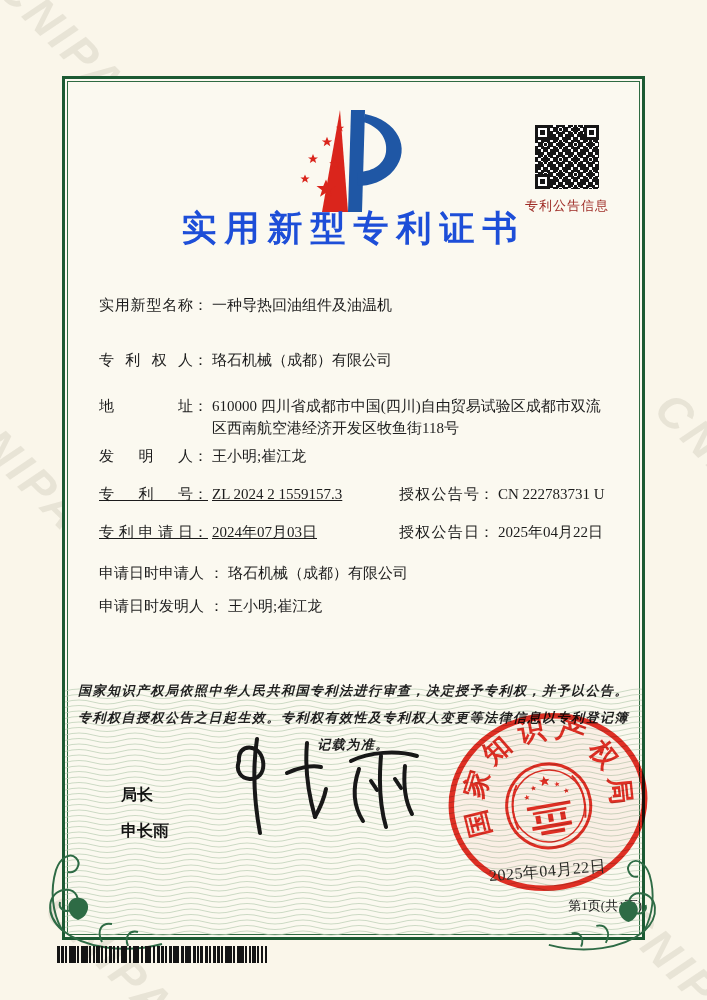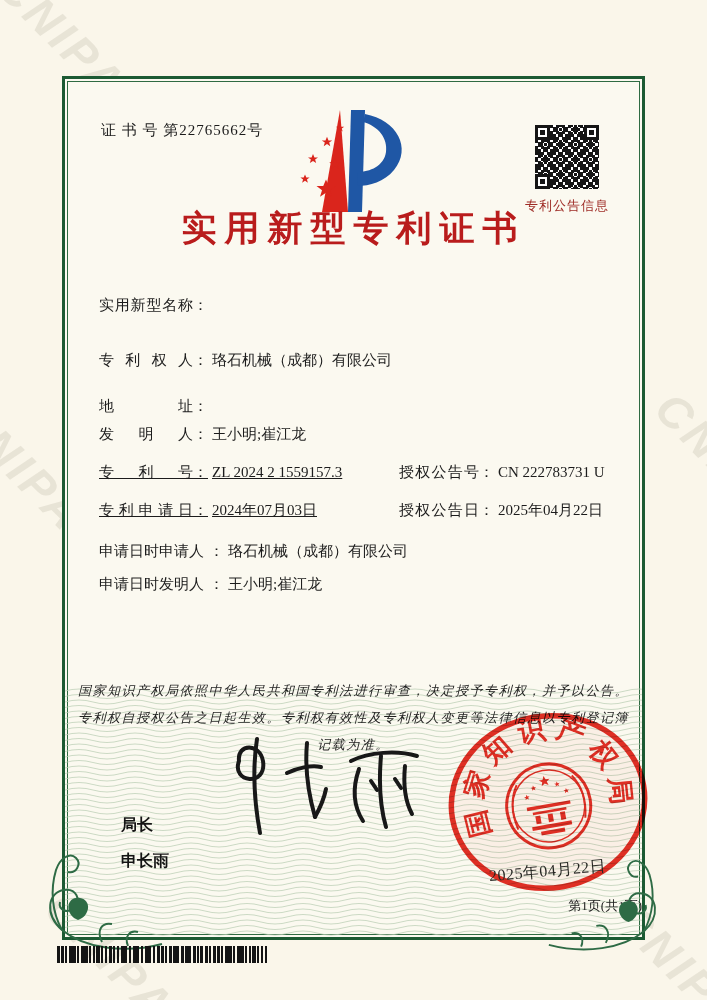--- a/index.html
+++ b/index.html
@@ -23,42 +23,42 @@
       background-image:
         repeating-conic-gradient(#151515 0% 25%, rgba(0,0,0,0) 0% 50%),
         repeating-conic-gradient(#151515 0% 25%, rgba(0,0,0,0) 0% 50%);
       background-size:6px 6px,10px 10px;background-position:0 0,3px 2px;}
   .qr .f{position:absolute;width:15px;height:15px;border:3px solid #151515;background:#fff;box-sizing:border-box;}
   .qr .f::after{content:"";position:absolute;inset:2px;background:#151515;}
   .f.tl{left:0;top:0}.f.tr{right:0;top:0}.f.bl{left:0;bottom:0}
   .qr-caption{position:absolute;left:448px;top:118px;width:108px;text-align:center;font-size:13px;
       color:#9e2b25;font-weight:400;letter-spacing:1px;}
   .title{position:absolute;left:0;top:126px;width:100%;text-align:center;font-size:35px;font-weight:900;
-      color:#b91c1c;letter-spacing:8px;}
+      color:#1d4ed8;letter-spacing:8px;}
 
   
   .fields{position:absolute;left:34px;top:215px;width:516px;font-size:15px;color:#1c1c1c;}
   .frow{display:flex;align-items:flex-start;line-height:22px;}
   .flabel{display:inline-block;width:94px;text-align:justify;text-align-last:justify;flex:none;}
   .flabel.wide{width:110px;text-align-last:auto;}
   .colon{flex:none;}
   .fvalue{flex:1;padding-left:4px;}
   .two-col{display:flex;}
   .col-l{width:300px;display:flex;text-decoration:underline;}
   .col-r{flex:1;display:flex;}
   .col-r .flabel{width:80px;}
   .mb1{margin-bottom:33px}.mb2{margin-bottom:24px}.mb3{margin-bottom:6px}
   .mb4{margin-bottom:16px}.mb5{margin-bottom:16px}.mb6{margin-bottom:19px}.mb7{margin-bottom:11px}
 
   
   .statement{position:absolute;left:12px;top:598px;width:553px;text-align:center;font-size:13px;
-      font-style:italic;color:#1f1f1f;line-height:27px;letter-spacing:1.5px;}
-
-  
-  .director{position:absolute;left:56px;top:728px;font-family:"Liberation Sans",sans-serif;
+      font-style:italic;color:#1f1f1f;line-height:27px;letter-spacing:1.5px;font-weight:bold;}
+
+  
+  .director{position:absolute;left:56px;top:698px;font-family:"Liberation Sans",sans-serif;
       font-size:16px;font-weight:600;color:#141414;line-height:36px;}
   .sig{position:absolute;left:158px;top:652px;}
 
   
   .pagenum{position:absolute;left:0;top:818px;width:100%;text-align:right;font-size:13px;color:#222;}
 
   
   .flourish{position:absolute;pointer-events:none;}
   .fl-br{transform:scaleX(-1);}
   .seal{position:absolute;left:441px;top:710px;mix-blend-mode:multiply;opacity:.95;}
@@ -125,21 +125,20 @@
         <path d="M0 207.5 q 14 -4 28 0 t 28 0 t 28 0 t 28 0 t 28 0 t 28 0 t 28 0 t 28 0 t 28 0 t 28 0 t 28 0 t 28 0 t 28 0 t 28 0 t 28 0 t 28 0 t 28 0 t 28 0 t 28 0 t 28 0 t 28 0 t 28 0"></path>
         <path d="M0 213 q 14 -4 28 0 t 28 0 t 28 0 t 28 0 t 28 0 t 28 0 t 28 0 t 28 0 t 28 0 t 28 0 t 28 0 t 28 0 t 28 0 t 28 0 t 28 0 t 28 0 t 28 0 t 28 0 t 28 0 t 28 0 t 28 0 t 28 0"></path>
         <path d="M0 218.5 q 14 -4 28 0 t 28 0 t 28 0 t 28 0 t 28 0 t 28 0 t 28 0 t 28 0 t 28 0 t 28 0 t 28 0 t 28 0 t 28 0 t 28 0 t 28 0 t 28 0 t 28 0 t 28 0 t 28 0 t 28 0 t 28 0 t 28 0"></path>
         <path d="M0 224 q 14 -4 28 0 t 28 0 t 28 0 t 28 0 t 28 0 t 28 0 t 28 0 t 28 0 t 28 0 t 28 0 t 28 0 t 28 0 t 28 0 t 28 0 t 28 0 t 28 0 t 28 0 t 28 0 t 28 0 t 28 0 t 28 0 t 28 0"></path>
         <path d="M0 229.5 q 14 -4 28 0 t 28 0 t 28 0 t 28 0 t 28 0 t 28 0 t 28 0 t 28 0 t 28 0 t 28 0 t 28 0 t 28 0 t 28 0 t 28 0 t 28 0 t 28 0 t 28 0 t 28 0 t 28 0 t 28 0 t 28 0 t 28 0"></path>
         <path d="M0 235 q 14 -4 28 0 t 28 0 t 28 0 t 28 0 t 28 0 t 28 0 t 28 0 t 28 0 t 28 0 t 28 0 t 28 0 t 28 0 t 28 0 t 28 0 t 28 0 t 28 0 t 28 0 t 28 0 t 28 0 t 28 0 t 28 0 t 28 0"></path>
         <path d="M0 240.5 q 14 -4 28 0 t 28 0 t 28 0 t 28 0 t 28 0 t 28 0 t 28 0 t 28 0 t 28 0 t 28 0 t 28 0 t 28 0 t 28 0 t 28 0 t 28 0 t 28 0 t 28 0 t 28 0 t 28 0 t 28 0 t 28 0 t 28 0"></path>
         <path d="M0 246 q 14 -4 28 0 t 28 0 t 28 0 t 28 0 t 28 0 t 28 0 t 28 0 t 28 0 t 28 0 t 28 0 t 28 0 t 28 0 t 28 0 t 28 0 t 28 0 t 28 0 t 28 0 t 28 0 t 28 0 t 28 0 t 28 0 t 28 0"></path>
       </svg>
 
-    <div class="certno">证 书 号 第22765662号</div>
 
     <svg class="logo" width="122" height="110" viewBox="0 0 122 110">
       <defs>
         <path id="st" d="M0,-10 L2.9,-3.1 10,-3.1 4.2,1.2 6.3,8.1 0,4 -6.3,8.1 -4.2,1.2 -10,-3.1 -2.9,-3.1 Z" fill="#da251c"></path>
       </defs>
       <polygon points="47,3 55,105 29,105" fill="#da251c"></polygon>
       <polygon points="58,3 72,3 69,105 55,105" fill="#1f57a5"></polygon>
       <path d="M72,7 C104,13 119,41 101,63 C91,75 77,79 64,79 L64.6,65 C77,65 91,59 93,45 C95,31 85,19 70,15 Z" fill="#1f57a5"></path>
       <use href="#st" transform="translate(47,21) scale(0.42)"></use>
       <use href="#st" transform="translate(34,35) scale(0.52)"></use>
@@ -155,29 +154,31 @@
       <div class="f bl"></div>
     </div>
     <div class="qr-caption">专利公告信息</div>
 
     <div class="title">实用新型专利证书</div>
 
     <div class="fields">
       <div class="frow mb1">
         <span class="flabel">实用新型名称</span>
           <span class="colon">：</span>
+        <span class="fvalue">一种导热回油组件及油温机</span>
       </div>
       <div class="frow mb2">
         <span class="flabel">专利权人</span>
           <span class="colon">：</span>
         <span class="fvalue">珞石机械（成都）有限公司</span>
       </div>
       <div class="frow mb3">
         <span class="flabel">地址</span>
           <span class="colon">：</span>
+        <span class="fvalue">610000 四川省成都市中国(四川)自由贸易试验区成都市双流区西南航空港经济开发区牧鱼街118号</span>
       </div>
       <div class="frow mb4">
         <span class="flabel">发明人</span>
           <span class="colon">：</span>
         <span class="fvalue">王小明;崔江龙</span>
       </div>
       <div class="two-col mb5">
         <div class="col-l frow">
           <span class="flabel">专利号</span>
             <span class="colon">：</span>

